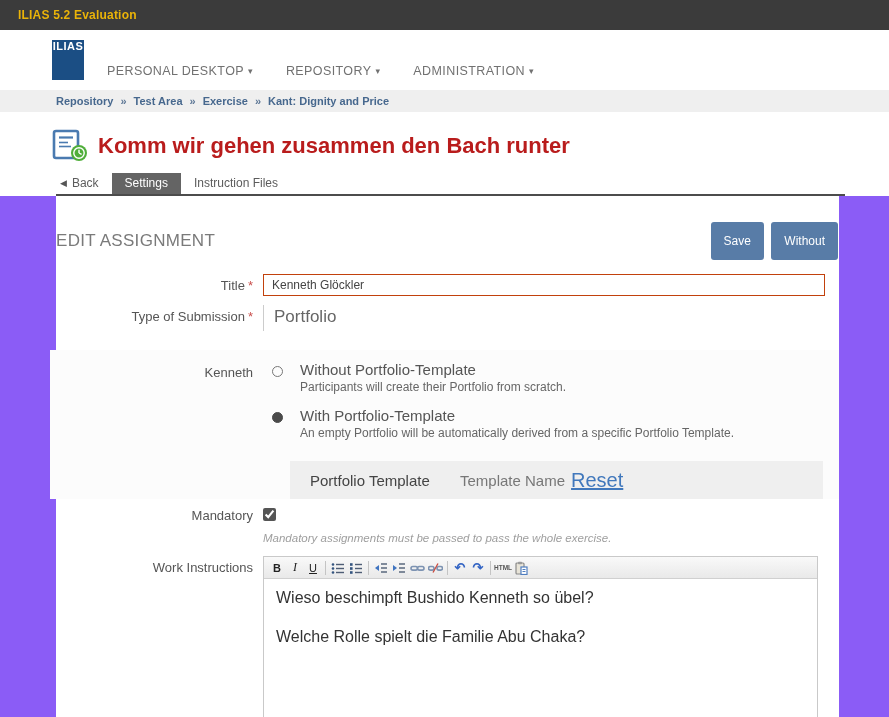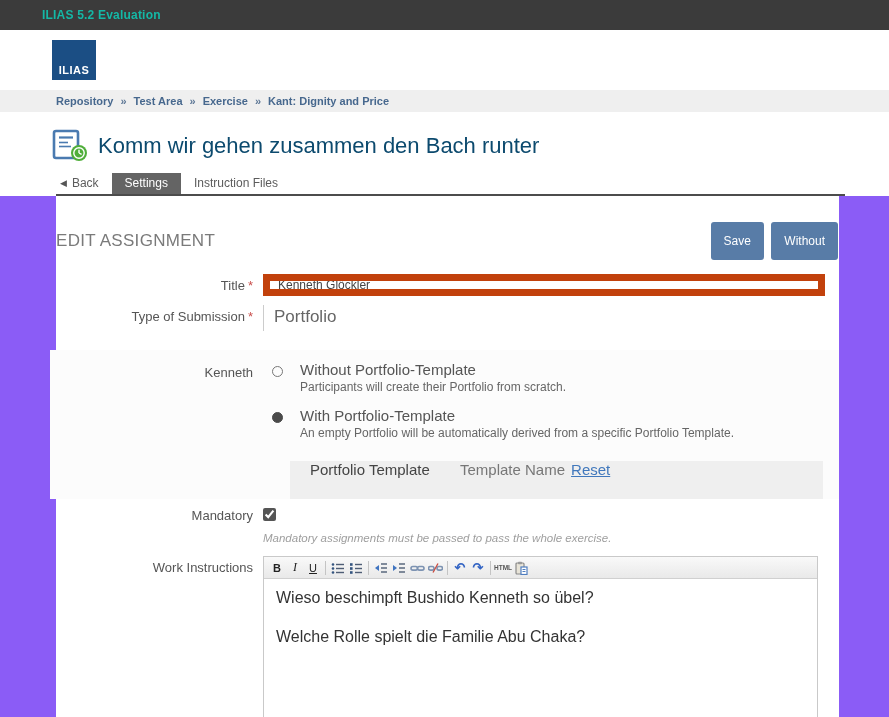--- a/index.html
+++ b/index.html
@@ -1,42 +1,42 @@
 <!DOCTYPE html>
 <html><head>
 <meta charset="utf-8">
 <style>
   * { margin:0; padding:0; box-sizing:border-box; }
   html,body { width:889px; height:717px; overflow:hidden; background:#fff;
     font-family:"Liberation Sans", sans-serif; }
 
   
-  .topbar { height:30px; background:#3b3b3b; color:#14b8a6; display:flex; align-items:center;
-    padding-left:42px; font-size:12px; font-weight:bold; letter-spacing:.2px; }
+  .topbar { height:30px; background:#3b3b3b; color:#eab308; display:flex; align-items:center;
+    padding-left:18px; font-size:12px; font-weight:bold; letter-spacing:.2px; }
 
   
   .header { height:60px; background:#fff; display:flex; align-items:center; padding-left:52px; }
-  .logo { width:44px; height:40px; background:#1b4e84; color:#fff; display:flex;
-    align-items:flex-end; justify-content:center; font-size:11px; font-weight:bold;
+  .logo { width:32px; height:40px; background:#1b4e84; color:#fff; display:flex;
+    justify-content:center; font-size:11px; font-weight:bold;
     letter-spacing:.5px; padding-bottom:4px; cursor:pointer; }
   .mainnav { display:flex; align-self:flex-end; padding-bottom:12px; margin-left:23px; }
   .navitem { color:#717171; font-size:12.5px; letter-spacing:.4px; margin-right:33px;
     cursor:pointer; white-space:nowrap; }
   .caret { font-size:9px; color:#717171; margin-left:4px; position:relative; top:-1px; }
 
   
   .crumbbar { height:22px; background:#efefef; display:flex; align-items:center;
     padding-left:56px; font-size:11px; font-weight:bold; color:#47688e; }
   .crumbbar a { color:#47688e; text-decoration:none; cursor:pointer; }
   .crumb-sep { margin:0 7px; color:#5d7796; }
 
   
   .titlebar { background:#fff; display:flex; align-items:center; padding:17px 0 12px 52px; }
   .obj-icon { width:37px; height:33px; position:relative; flex:0 0 auto; }
-  .page-title { margin-left:9px; font-size:22px; color:#0c4a6e; font-weight:400; }
+  .page-title { margin-left:9px; font-size:22px; color:#b91c1c; font-weight:700; }
 
   
   .tabs-section { background:#fff; }
   .tabs { display:flex; margin-left:58px; align-items:flex-end; height:20px; }
   .tab { font-size:12px; color:#5c5c5c; padding:3px 13px 4px 13px; cursor:pointer; white-space:nowrap; }
   .tab.back { display:flex; align-items:center; padding-left:2px; }
   .back-chsvg { font-size:9px; margin-right:5px; color:#555; }
   .tab.active { background:#646464; color:#fff; }
   .tab-underline { height:2px; background:#4c4c4c; margin-left:56px; width:789px; }
 
@@ -52,42 +52,42 @@
     padding:12px 13px; cursor:pointer; font-family:inherit; }
   .btn + .btn { margin-left:3px; }
 
   .frow { display:flex; }
   .flabel { width:197px; flex:0 0 auto; text-align:right; font-size:13px; color:#555;
     padding-top:4px; line-height:1.25; }
   .req { color:#c9504d; margin-left:3px; }
   .fcontent { margin-left:10px; flex:1; }
 
   .row-title { margin-bottom:9px; }
-  .title-input { width:562px; height:22px; border:7px solid #c2410c; font-size:12px;
+  .title-input { width:562px; height:22px; border:1px solid #c2410c; font-size:12px;
     color:#444; padding:2px 8px; font-family:inherit; }
 
   .row-subtype { margin-bottom:19px; }
   .subtype-value { font-size:17px; color:#666; border-left:1px solid #ccc; padding:2px 0 4px 10px; }
 
   
   .tpl-panel { background:#fcfcfc; margin-left:-6px; width:789px; padding:11px 0 0 0; margin-bottom:5px; }
   .tpl-panel .flabel { width:203px; }
   .radio-opt { display:flex; margin-bottom:13px; cursor:pointer; }
   .radio-circle { width:11px; height:11px; border-radius:50%; border:1.5px solid #777;
     margin:5px 0 0 9px; flex:0 0 auto; }
   .radio-circle.sel { background:#4a4a4a; border-color:#4a4a4a; }
   .radio-texts { margin-left:17px; }
   .radio-label { font-size:15px; color:#555; }
   .radio-byline { font-size:12px; color:#666; margin-top:2px; }
 
   .tpl-subrow { margin-left:240px; width:533px; background:#efefef; height:38px;
-    display:flex; align-items:flex-start; padding-left:20px; margin-top:8px; }
+    display:flex; align-items:center; padding-left:20px; margin-top:8px; }
   .tpl-sub-label { font-size:15px; color:#444; width:150px; }
   .tpl-sub-value { font-size:15px; color:#777; }
-  .reset-link { font-size:15px; color:#4178bc; text-decoration:underline; margin-left:6px; cursor:pointer; }
+  .reset-link { font-size:20px; color:#4178bc; text-decoration:underline; margin-left:6px; cursor:pointer; }
 
   .row-mandatory { margin-bottom:12px; }
   .mand-check { width:13px; height:13px; accent-color:#555; margin-top:4px; cursor:pointer; }
   .hint { font-size:11.5px; color:#9e9e9e; margin-top:7px;font-style:italic; }
 
   
   .editor { width:555px; border:1px solid #c9c9c9; background:#fff; }
   .ed-toolbar { height:22px; background:linear-gradient(#f9f9f9,#e9e9e9);
     border-bottom:1px solid #d0d0d0; display:flex; align-items:center; padding:0 4px; }
   .tbtn { width:18px; height:18px; display:flex; align-items:center; justify-content:center;
@@ -106,20 +106,31 @@
 <body>
 
 <div class="topbar">
   <span>ILIAS 5.2 Evaluation</span>
 </div>
 
 <div class="header">
   <div class="logo">
     <span>ILIAS</span>
   </div>
+  <div class="mainnav">
+    <div class="navitem">
+      <span>PERSONAL DESKTOP</span><span class="caret">▾</span>
+    </div>
+    <div class="navitem">
+      <span>REPOSITORY</span><span class="caret">▾</span>
+    </div>
+    <div class="navitem">
+      <span>ADMINISTRATION</span><span class="caret">▾</span>
+    </div>
+  </div>
 </div>
 
 <div class="crumbbar">
   <a>Repository</a>
   <span class="crumb-sep">»</span>
   <a>Test Area</a>
   <span class="crumb-sep">»</span>
   <a>Exercise</a>
   <span class="crumb-sep">»</span>
   <a>Kant: Dignity and Price</a>

